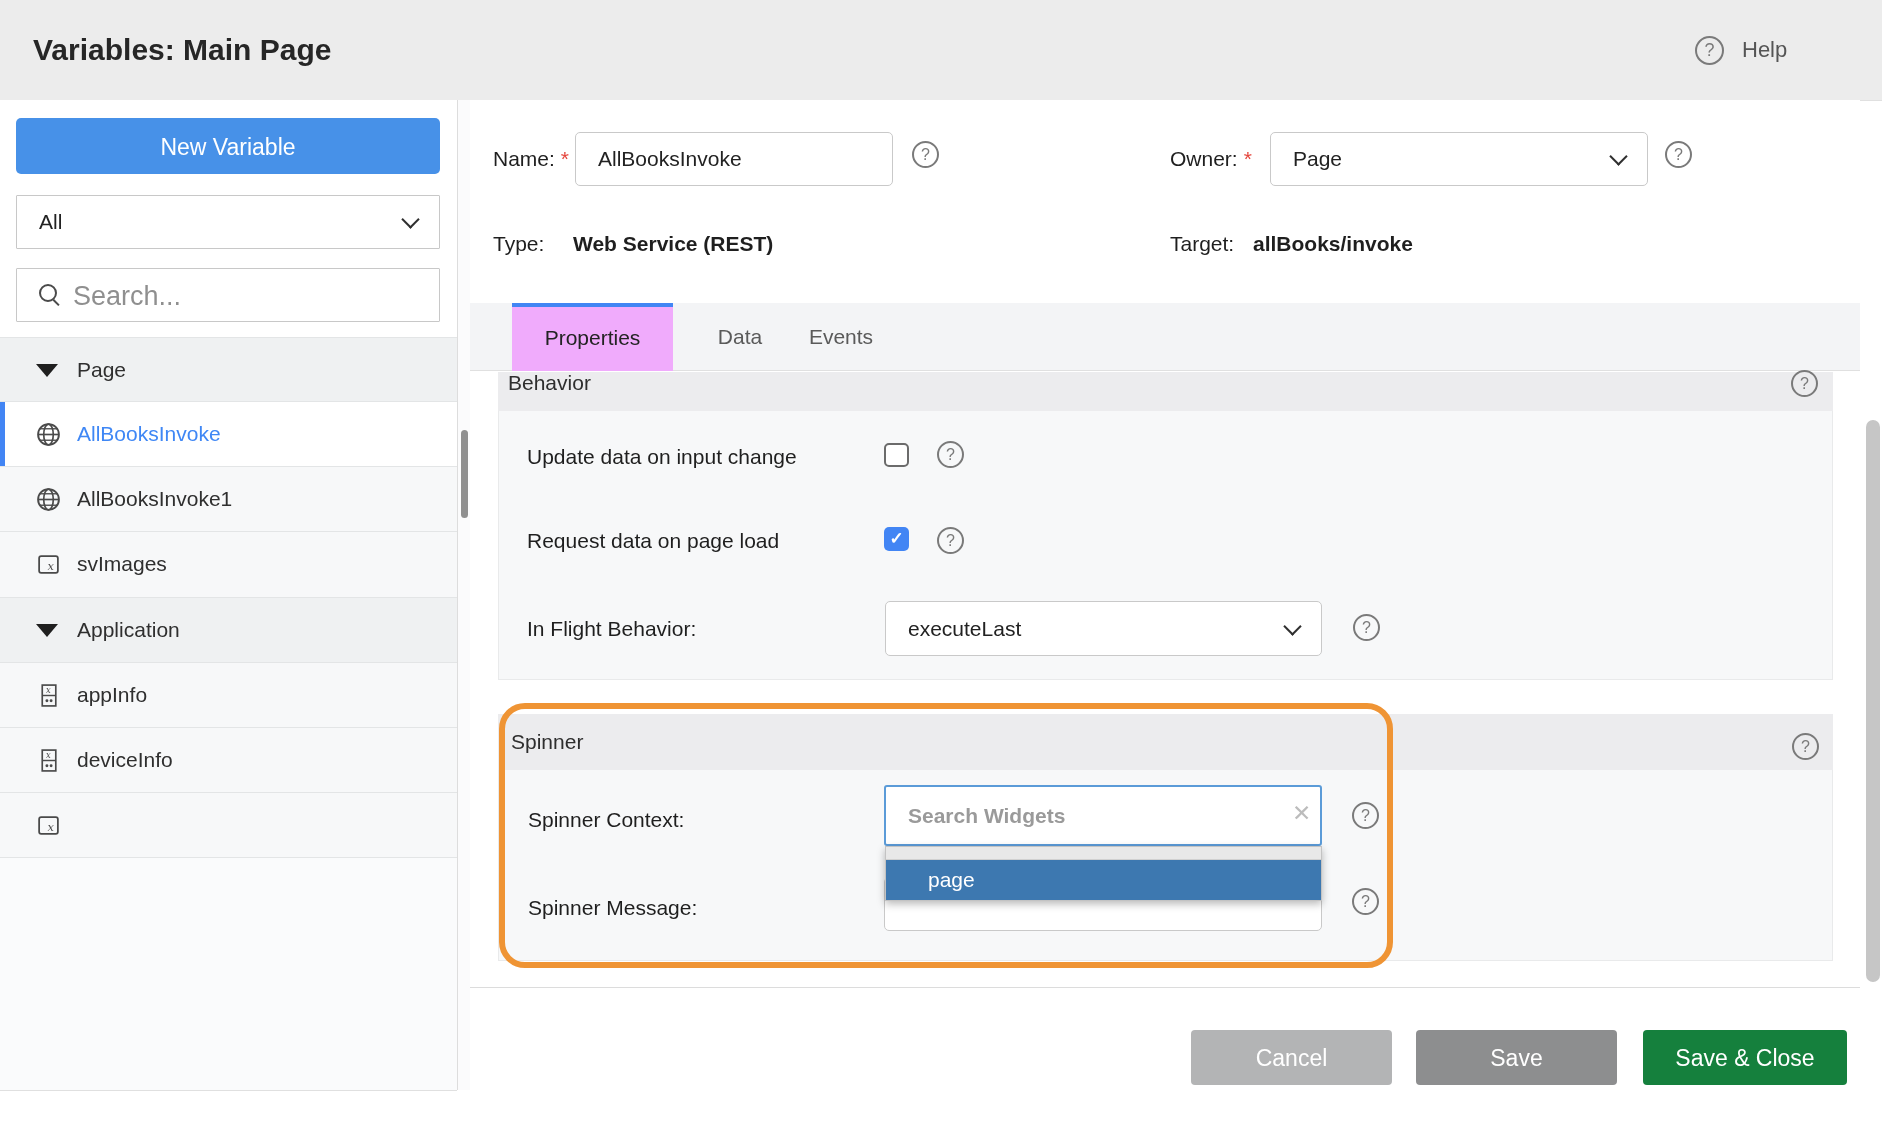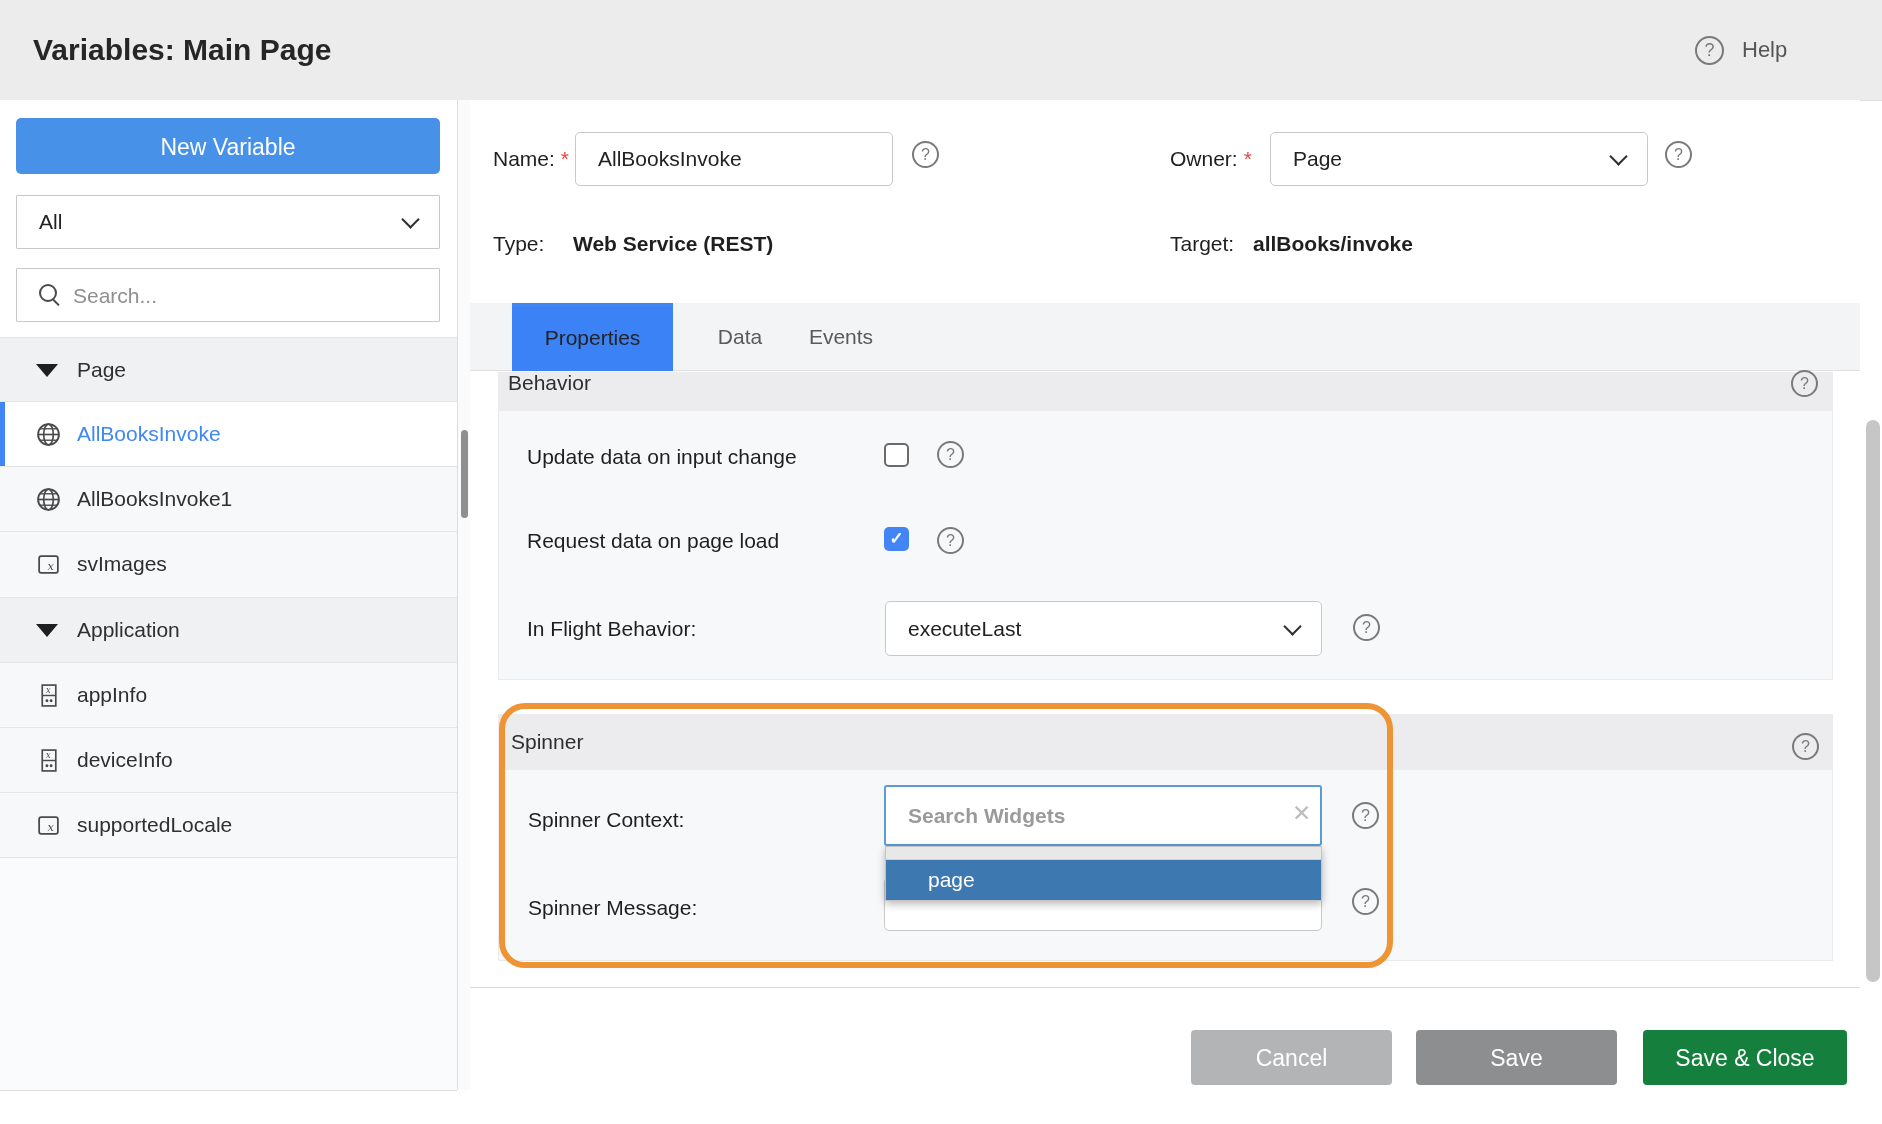--- a/index.html
+++ b/index.html
@@ -19,21 +19,21 @@
   #nv-btn{position:absolute;left:16px;top:18px;width:424px;height:56px;background:#4791e8;border:none;border-radius:5px;
           color:#fff;font-size:23px;text-align:center;line-height:56px;cursor:pointer;font-family:inherit;}
   .sel-box{box-sizing:border-box;position:absolute;background:#fff;border:1px solid #c8c8c8;border-radius:1px;}
   #filter-box{left:16px;top:95px;width:424px;height:54px;}
   #filter-box .val{position:absolute;left:22px;top:0;line-height:52px;font-size:21px;color:#222;}
   .chev{position:absolute;width:11px;height:11px;border-right:2.5px solid #2f2f2f;border-bottom:2.5px solid #2f2f2f;
         transform:rotate(45deg);}
   #filter-box .chev{right:22px;top:17px;}
   #search-box{left:16px;top:168px;width:424px;height:54px;}
   #search-box input{position:absolute;left:54px;top:1px;width:350px;height:50px;border:none;outline:none;
-        font-size:21px;color:#333;background:transparent;font-family:inherit;}
+        font-size:27px;color:#333;background:transparent;font-family:inherit;}
   #search-box input::placeholder{color:#8f8f8f;}
   .mag{position:absolute;left:22px;top:15px;width:14px;height:14px;border:2px solid #4a4a4a;border-radius:50%;}
   .mag::after{content:"";position:absolute;left:13px;top:13px;width:8px;height:2px;background:#4a4a4a;transform:rotate(45deg);transform-origin:0 0;}
 
   .srow{position:absolute;left:0;width:457px;height:65px;border-bottom:1px solid #e3e5e6;box-sizing:border-box;}
   .srow.group{background:#eff1f2;}
   .srow.item{background:#f7f8f9;}
   .srow.selected{background:#ffffff;}
   .selbar{position:absolute;left:0;top:0;width:5px;height:100%;background:#4285f4;}
   .tri{position:absolute;left:36px;top:26px;width:0;height:0;border-left:11px solid transparent;
@@ -55,21 +55,21 @@
   .dropdown{box-sizing:border-box;position:absolute;border:1px solid #c9c9c9;border-radius:5px;background:#fff;}
   .dropdown .val{position:absolute;left:22px;top:0;font-size:21px;color:#222;}
 
   #name-input{left:105px;top:32px;width:318px;height:54px;}
   #owner-dd{left:800px;top:32px;width:378px;height:54px;}
   #owner-dd .val{line-height:52px;}
   #owner-dd .chev{right:22px;top:17px;}
 
   
   #tabbar{position:absolute;left:0;top:203px;width:1390px;height:68px;background:#f3f4f6;border-bottom:1px solid #e0e0e0;box-sizing:border-box;}
-  #tab-properties{position:absolute;left:42px;top:0;width:161px;height:68px;background:#3b82f6;border-top:4px solid #4285f4;
+  #tab-properties{position:absolute;left:42px;top:0;width:161px;height:68px;background:#f0abfc;border-top:4px solid #4285f4;
                   box-sizing:border-box;text-align:center;line-height:62px;font-size:21px;color:#232323;}
   .tab-plain{position:absolute;top:0;height:68px;line-height:68px;font-size:21px;color:#5a5a5a;text-align:center;}
   #tab-data{left:210px;width:120px;}
   #tab-events{left:318px;width:106px;}
 
   
   .secbar{position:absolute;left:28px;width:1335px;background:#ececee;overflow:hidden;}
   .secbar .t{position:absolute;left:10px;font-size:21px;color:#2e2e2e;}
   .panel{position:absolute;left:28px;width:1335px;background:#f7f8f9;border:1px solid #e9eaeb;border-top:none;box-sizing:border-box;}
 
@@ -200,21 +200,20 @@
           <circle cx="14.5" cy="17" r="1.4" fill="#4a4a4a"></circle>
       </svg>
       <span class="lab">deviceInfo</span>
     </div>
 
     <div class="srow item" style="top:693px;">
       <svg class="vicon" viewBox="0 0 24 24">
         <rect x="3" y="4" width="18" height="16" rx="2" fill="none" stroke="#4a4a4a" stroke-width="1.7"></rect>
         <text x="11" y="17" font-size="11" font-style="italic" fill="#4a4a4a" font-family="DejaVu Serif, serif">x</text>
       </svg>
-      <span class="lab">supportedLocale</span>
     </div>
   </div>
 
   <div id="side-track">
     <div id="side-thumb"></div>
   </div>
 
   <div id="main">
 
     <span class="flabel" style="left:23px;top:47px;"><span>Name:</span><span class="req">*</span></span>

